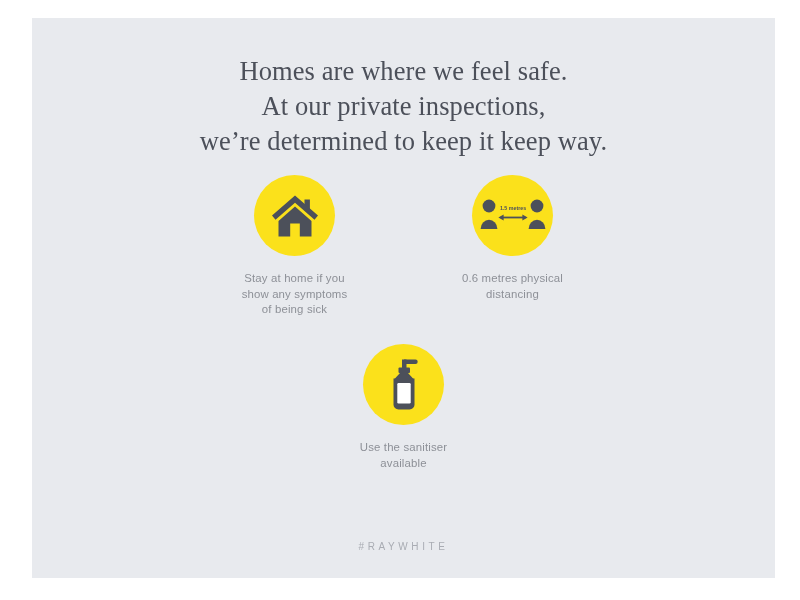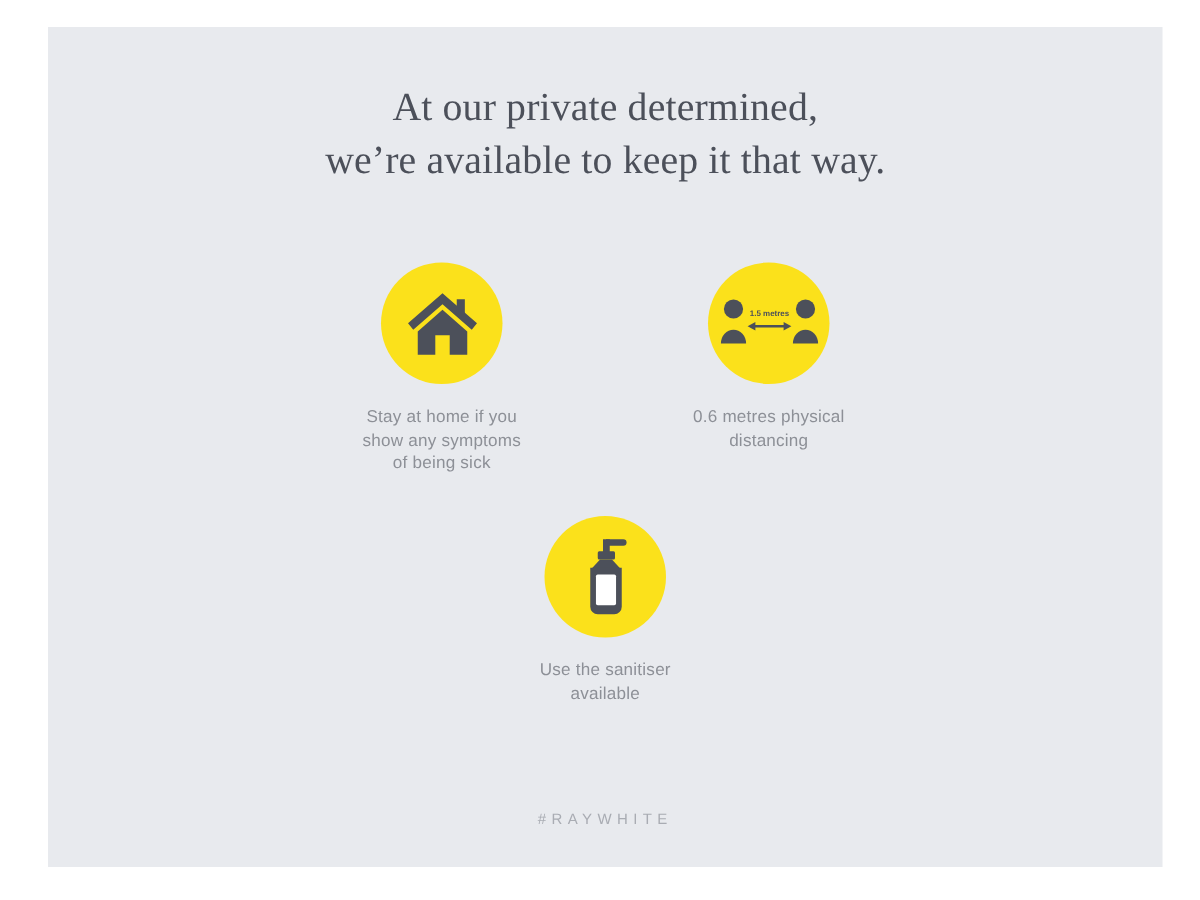--- a/index.html
+++ b/index.html
@@ -83,22 +83,23 @@
     letter-spacing:3.6px;
     font-weight:400;
   }
 </style>
 </head>
 <body>
 
 <div id="poster">
 
   <div class="headline">
-    <span class="hl-line">At our private determined,</span>
-    <span class="hl-line">we’re available to keep it that way.</span>
+    <span class="hl-line">Homes are where we feel safe.</span>
+    <span class="hl-line">At our private inspections,</span>
+    <span class="hl-line">we’re determined to keep it keep way.</span>
   </div>
 
   <div class="row" id="row-top">
 
     <div class="cell">
       <div class="circle">
         <svg width="50" height="46" viewBox="0 0 50 46">
           <path d="M25 2.5 L2 22.5 L5.5 26.8 L25 9.8 L44.5 26.8 L48 22.5 Z" fill="#4c505a"></path>
           <rect x="34.5" y="6.5" width="5.4" height="10" fill="#4c505a"></rect>
           <path d="M25 13.5 L8.5 28 L8.5 43.5 L20.2 43.5 L20.2 30.5 L29.8 30.5 L29.8 43.5 L41.5 43.5 L41.5 28 Z" fill="#4c505a"></path>

